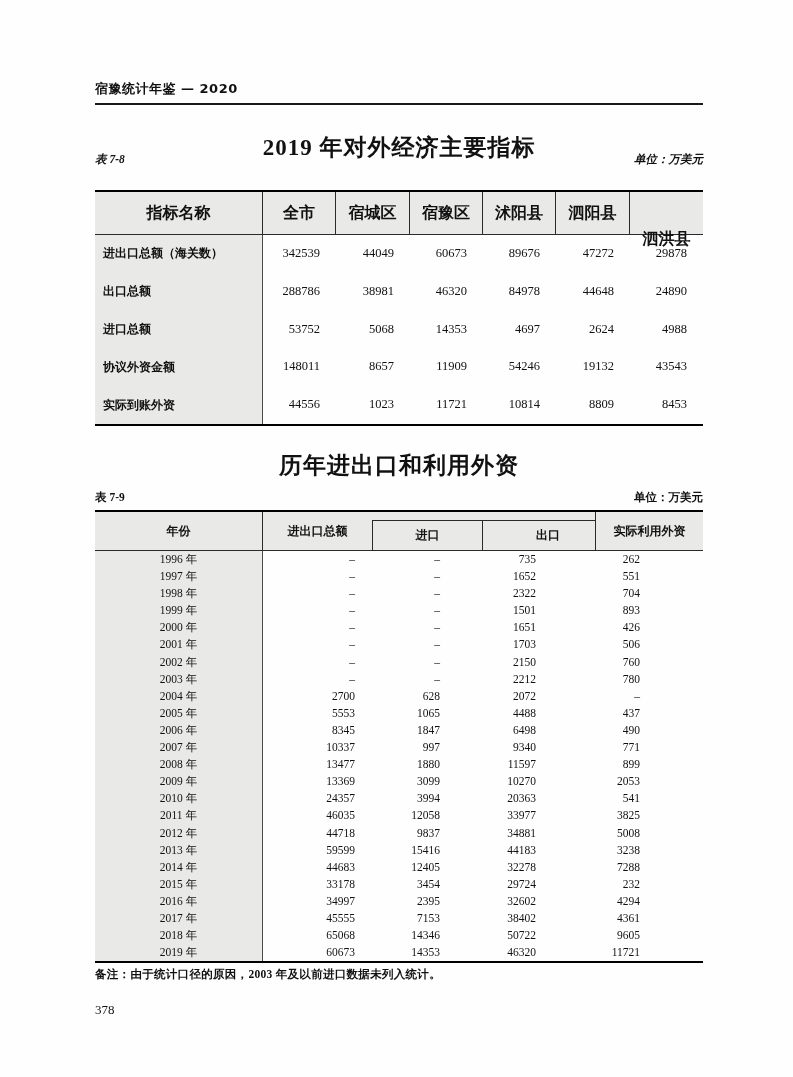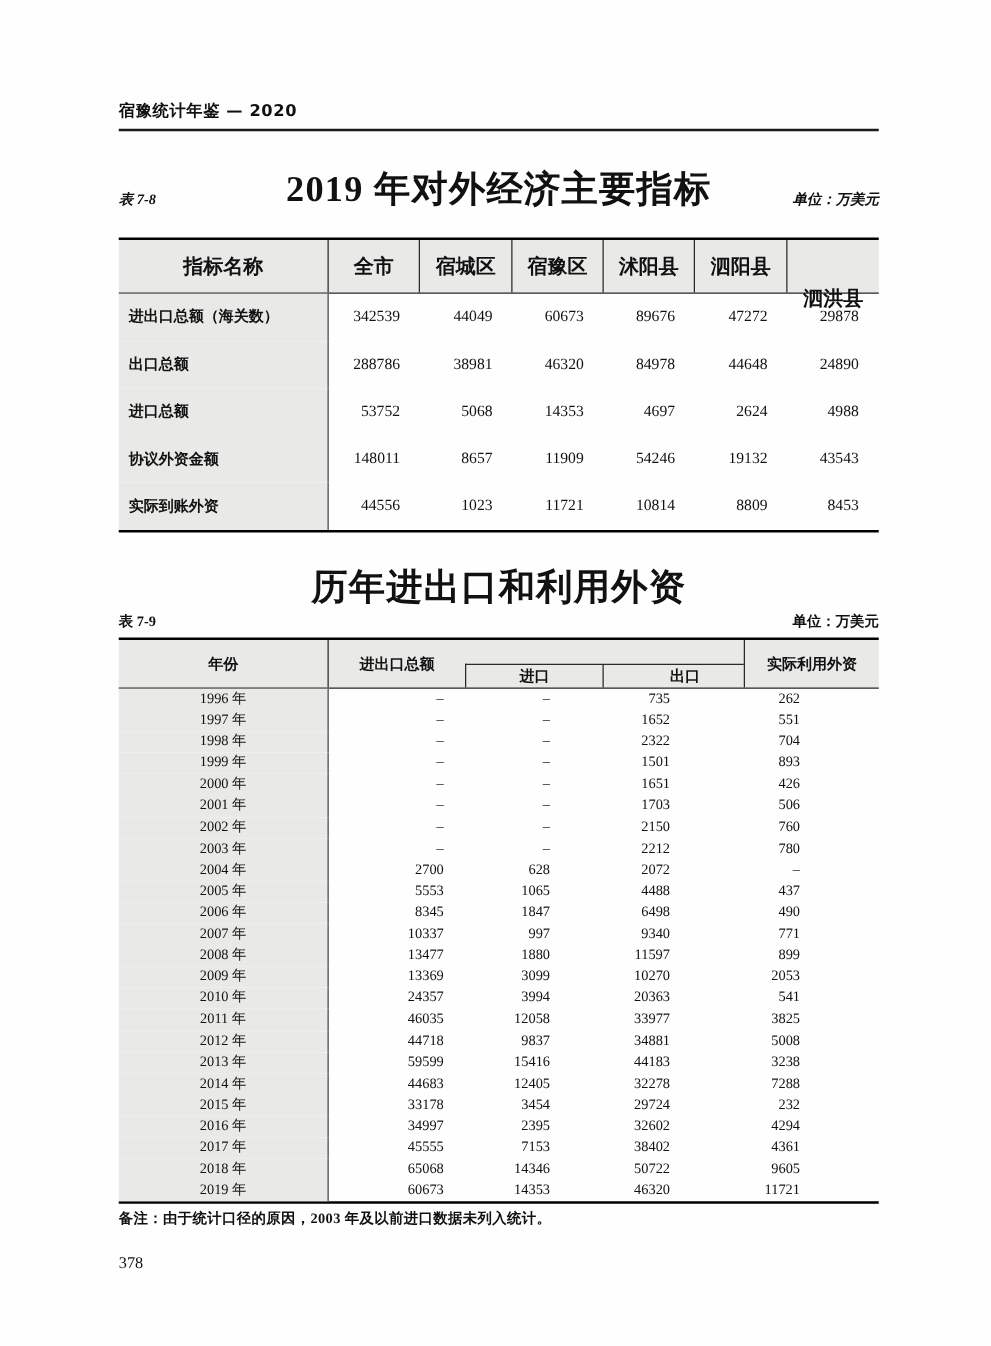--- a/index.html
+++ b/index.html
@@ -12,21 +12,21 @@
   
   .run-head{
     position:absolute;left:95px;top:80px;width:608px;
     font-family:"DejaVu Sans","Liberation Sans",sans-serif;
     font-weight:bold;font-size:13px;letter-spacing:.5px;
     border-bottom:2px solid #1a1a1a;padding-bottom:5px;
   }
   
   .tbl-title{
     position:absolute;left:95px;width:608px;text-align:center;
-    font-size:29px;font-weight:bold;letter-spacing:1px;
+    font-size:23px;font-weight:bold;letter-spacing:1px;
   }
   #title1{top:132px;}
   #title2{top:450px;}
   
   .meta{
     position:absolute;left:95px;width:608px;font-size:11.5px;font-weight:bold;
     display:flex;justify-content:space-between;align-items:flex-end;
   }
   #meta1{top:152px;font-style:italic;}
   #meta2{top:490px;}
@@ -47,21 +47,21 @@
   }
   .t1-row .v{box-sizing:border-box;text-align:right;padding-right:16px;line-height:37.8px;}
   .t1-row .v0{width:73px;} .t1-row .v1{width:74px;} .t1-row .v2{width:73px;}
   .t1-row .v3{width:73px;} .t1-row .v4{width:74px;} .t1-row .v5{width:73px;}
   
   #t2-header{display:flex;height:38px;background:#e9e9e7;border-bottom:1px solid #2a2a2a;font-weight:bold;font-size:12px;}
   #t2-header .hy{width:168px;border-right:1px solid #2a2a2a;box-sizing:border-box;}
   #t2-header .ht{width:109px;}
   #t2-sub{width:223px;display:flex;flex-direction:column;box-sizing:border-box;}
   #t2-sub .spacer{flex:1;}
-  #t2-sub .subrow{height:19px;display:flex;border-top:1px solid #2a2a2a;border-left:1px solid #2a2a2a;box-sizing:border-box;gap:18px;}
+  #t2-sub .subrow{height:30px;display:flex;border-top:1px solid #2a2a2a;border-left:1px solid #2a2a2a;box-sizing:border-box;gap:18px;}
   #t2-sub .subrow .si{width:110px;border-right:1px solid #2a2a2a;box-sizing:border-box;}
   #t2-sub .subrow .se{flex:1;}
   #t2-header .hf{width:108px;border-left:1px solid #2a2a2a;box-sizing:border-box;}
   .t2-row{display:flex;height:17.1px;line-height:17.1px;font-size:11.5px;}
   .t2-row .y{
     width:168px;background:#e9e9e7;border-right:1px solid #4a4a4a;box-sizing:border-box;
     text-align:center;
   }
   .t2-row .n{box-sizing:border-box;text-align:right;}
   .t2-row .n1{width:109px;padding-right:17px;}

